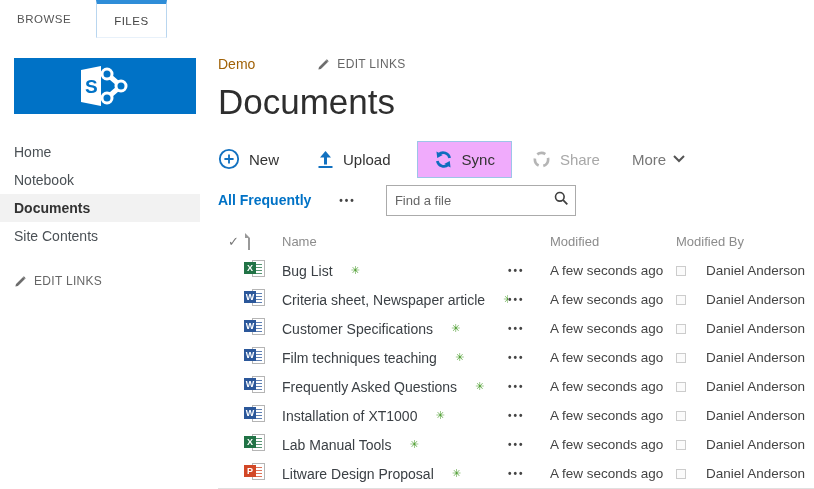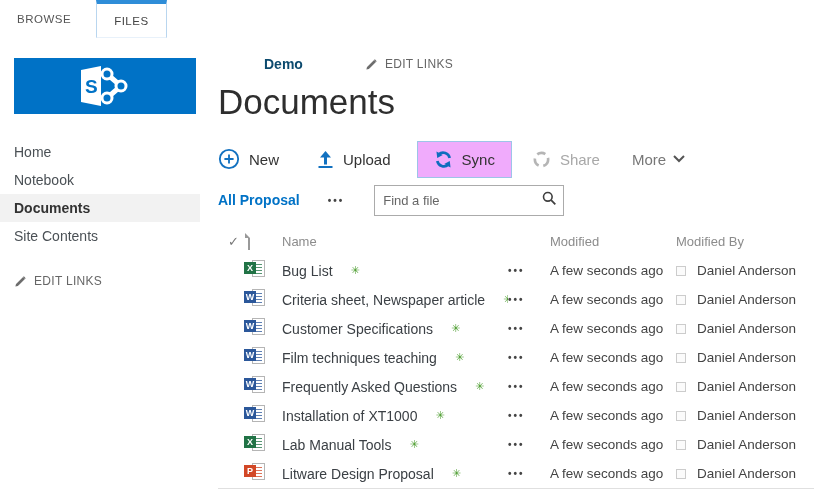--- a/index.html
+++ b/index.html
@@ -23,21 +23,21 @@
   .logo { width:182px; height:56px; margin-left:14px; background:#0072C6;
     display:flex; align-items:center; justify-content:center; }
   .nav { margin-top:24px; }
   .nav-item { padding:6px 0 6px 14px; font-size:14px; color:#4a5055; cursor:pointer; }
   .nav-item.active { background:#f2f2f2; font-weight:bold; color:#333; }
   .side-editlinks { margin-top:24px; padding-left:14px; font-size:12px; color:#666;
     letter-spacing:.3px; display:flex; align-items:center; gap:7px; cursor:pointer; }
 
   
   .crumb-row { display:flex; align-items:center; height:20px; }
-  .site-link { color:#0c4a6e; font-weight:bold; font-size:14px; cursor:pointer;margin-left:46px; }
+  .site-link { color:#a16207; font-weight:normal; font-size:14px; cursor:pointer; }
   .editlinks { margin-left:62px; font-size:12px; color:#666; letter-spacing:.3px;
     display:flex; align-items:center; gap:7px; cursor:pointer; }
   .page-title { margin-top:8px; font-size:35px; font-weight:300; color:#2e2e2e; }
 
   
   .toolbar { margin-top:18px; display:flex; align-items:center; height:38px; }
   .tool { display:flex; align-items:center; gap:9px; font-size:15px; color:#333; cursor:pointer; }
   .tool-new { margin-right:38px; }
   .tool-upload { margin-right:26px; }
   .tool-sync { border:1px solid #9dc4e8; background:#f0abfc; padding:8px 16px; margin-right:20px; }
@@ -59,21 +59,21 @@
   
   .grid { display:grid; grid-template-columns:26px 32px 232px 34px 122px 150px; align-items:center; }
   .thead { height:30px; margin-top:12px; color:#8c8c8c; font-size:13px; }
   .trow { height:29px; font-size:13.5px; color:#444; cursor:pointer; }
   .tbody { border-bottom:1px solid #e0e0e0; width:596px; }
   .c-name { display:flex; align-items:center; gap:18px; padding-left:6px; overflow:hidden; white-space:nowrap; }
   .file-link { color:#3b4045; font-size:14px; text-decoration:none; }
   .new-badge { color:#4E9E31; font-size:11px; line-height:1; }
   .c-menu { font-size:10px; letter-spacing:2px; font-weight:bold; color:#444; text-align:left; }
   .c-mod { padding-left:8px; }
-  .c-modby { display:flex; align-items:center; gap:11px; padding-left:12px; }
+  .c-modby { display:flex; align-items:center; gap:20px; padding-left:12px; }
   .presence { width:10px; height:10px; border:1px solid #ccc; background:#fbfbfb; flex:none; }
   .selall { color:#777; font-size:13px; padding-left:10px; }
 
   
   .pageglyph { position:relative; width:12px; height:15px; border:1px solid #999; background:#fff; margin-left:4px; }
   .pageglyph::before { content:""; position:absolute; top:-1px; right:-1px;
     border-style:solid; border-width:0 5px 5px 0; border-color:#fff #fff #999 #fff; }
   .ficon { position:relative; width:22px; height:18px; display:inline-block; }
   .fpage { position:absolute; right:1px; top:0; width:13px; height:17px; background:#fff; border:1px solid #b5b5b5; }
   .fpage::after { content:""; position:absolute; left:2px; right:2px; top:3px; height:10px;
@@ -167,21 +167,21 @@
       </div>
       <div class="tool tool-more">
         <span>More</span>
         <svg width="12" height="8" viewBox="0 0 12 8">
           <path d="M1 1 L6 6 L11 1" fill="none" stroke="#555" stroke-width="2"></path>
         </svg>
       </div>
     </div>
 
     <div class="view-bar">
-      <span class="view-link">All Proposal</span>
+      <span class="view-link">All Frequently</span>
       <span class="view-menu">•••</span>
       <div class="searchbox">
         <input type="text" placeholder="Find a file" style="">
         <svg class="search-ic" width="15" height="15" viewBox="0 0 16 16">
           <circle cx="6.2" cy="6.2" r="4.6" fill="none" stroke="#3f3f3f" stroke-width="1.7"></circle>
           <path d="M9.8 9.8 L14.2 14.2" stroke="#3f3f3f" stroke-width="1.9"></path>
         </svg>
       </div>
     </div>
 

